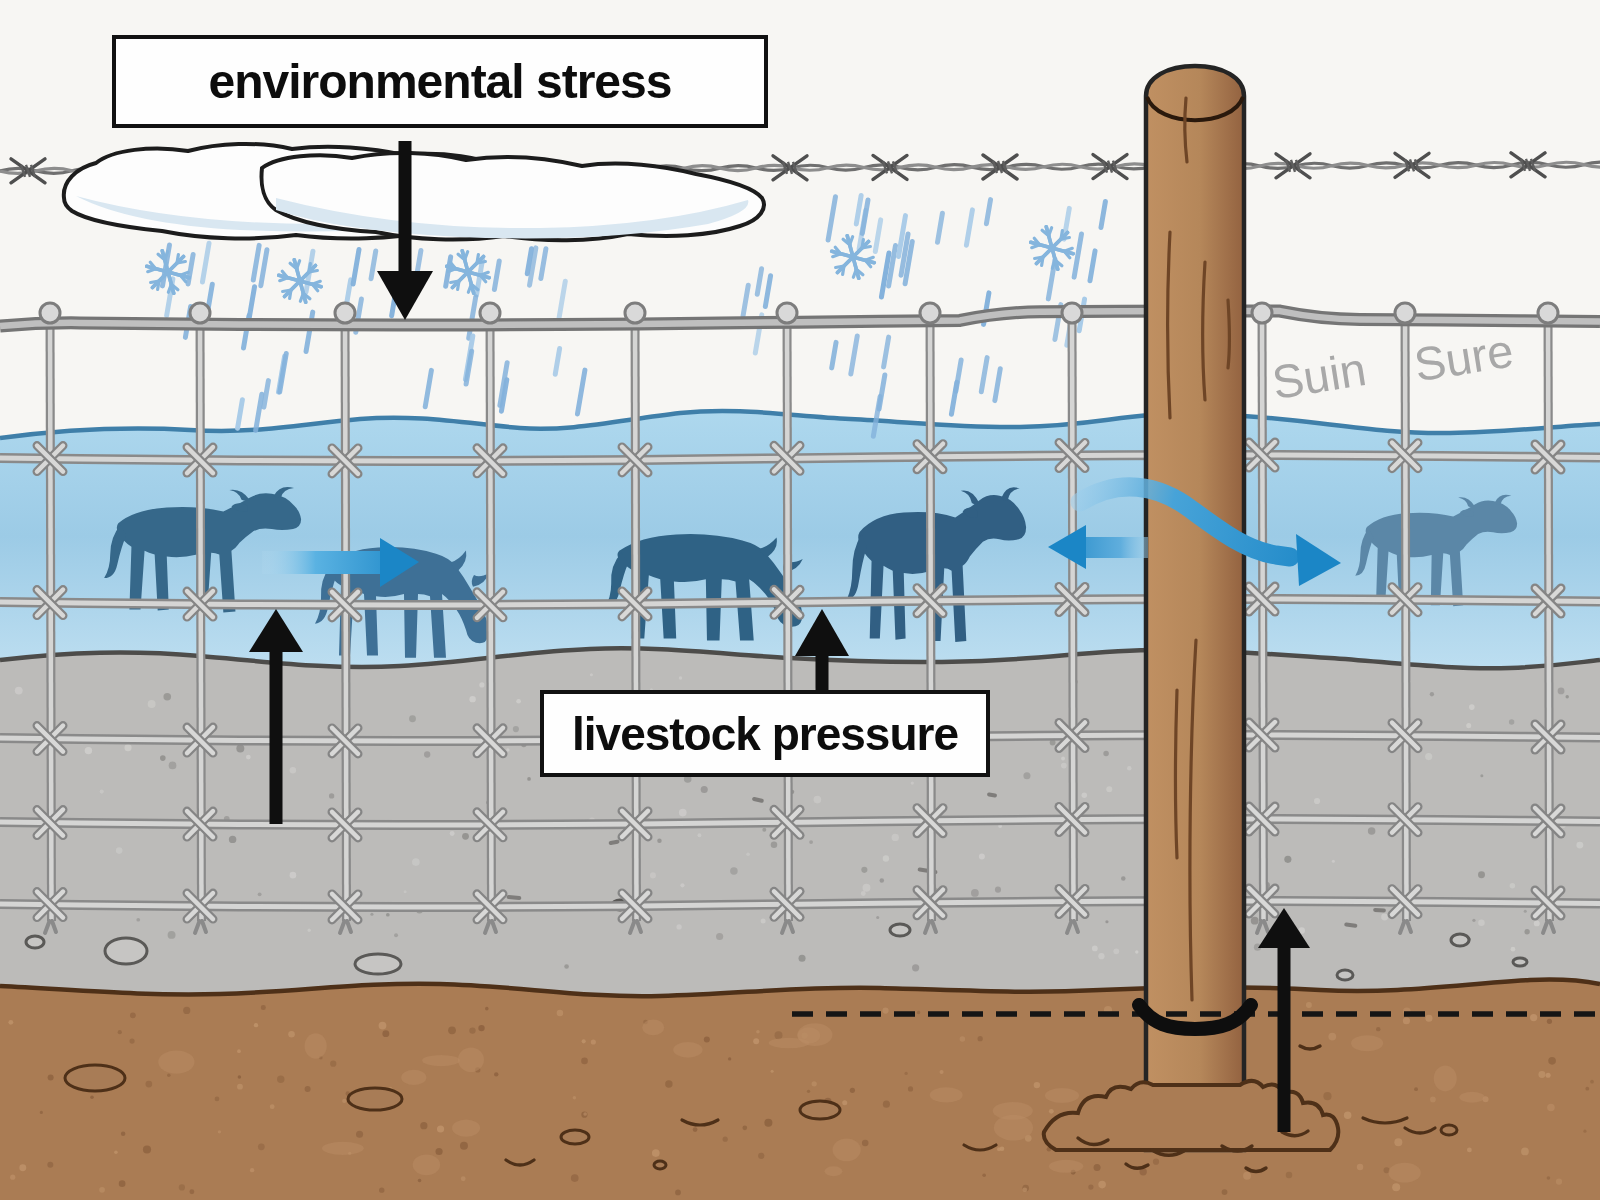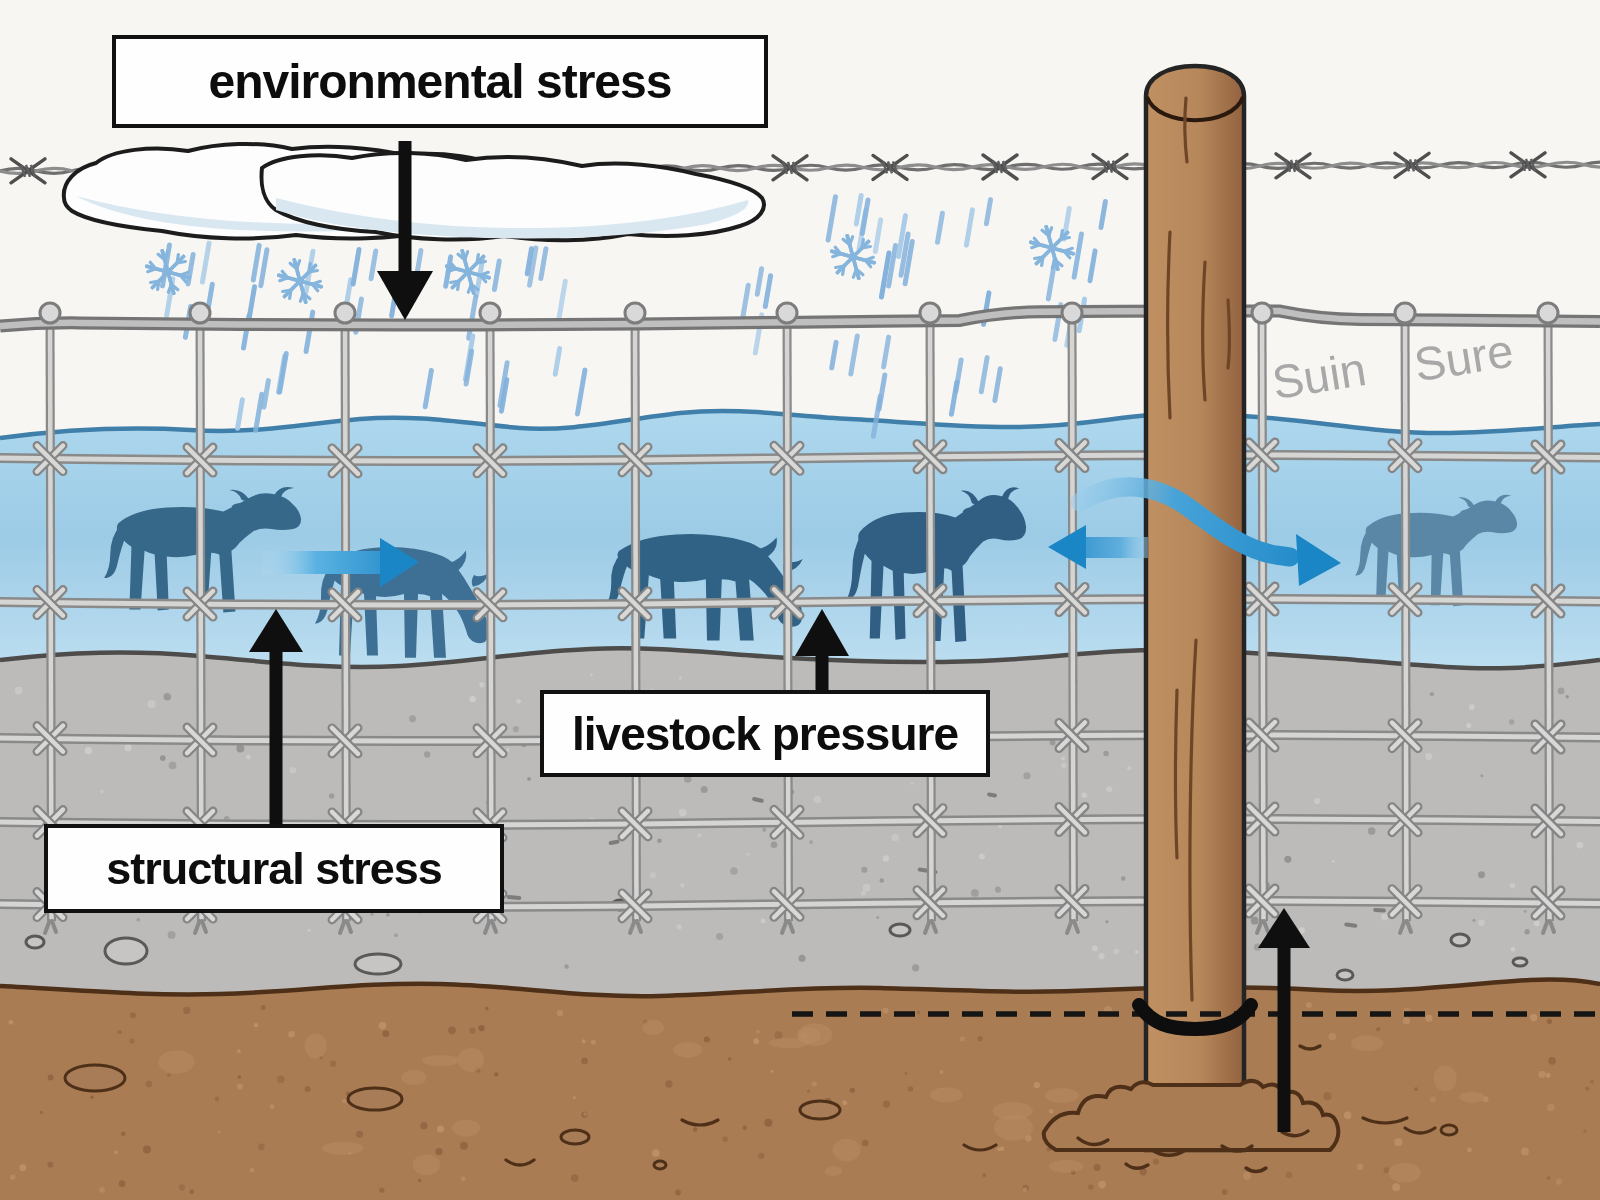--- a/index.html
+++ b/index.html
@@ -1179,17 +1179,16 @@
     </g>
     <g>
       <rect x="1277.5" y="944" width="13" height="188"></rect>
       <polygon points="1258,948 1310,948 1284,908"></polygon>
     </g>
   </g>
 </svg>
 
 <div class="label-box" id="label-env">environmental stress</div>
 <div class="label-box" id="label-live">livestock pressure</div>
-<div class="label-box" id="label-struct">structural stress</div>
 
 <div class="watermark" id="wm-0">Suin</div>
 <div class="watermark" id="wm-1">Sure</div>
 
 </div>
 </body></html>

